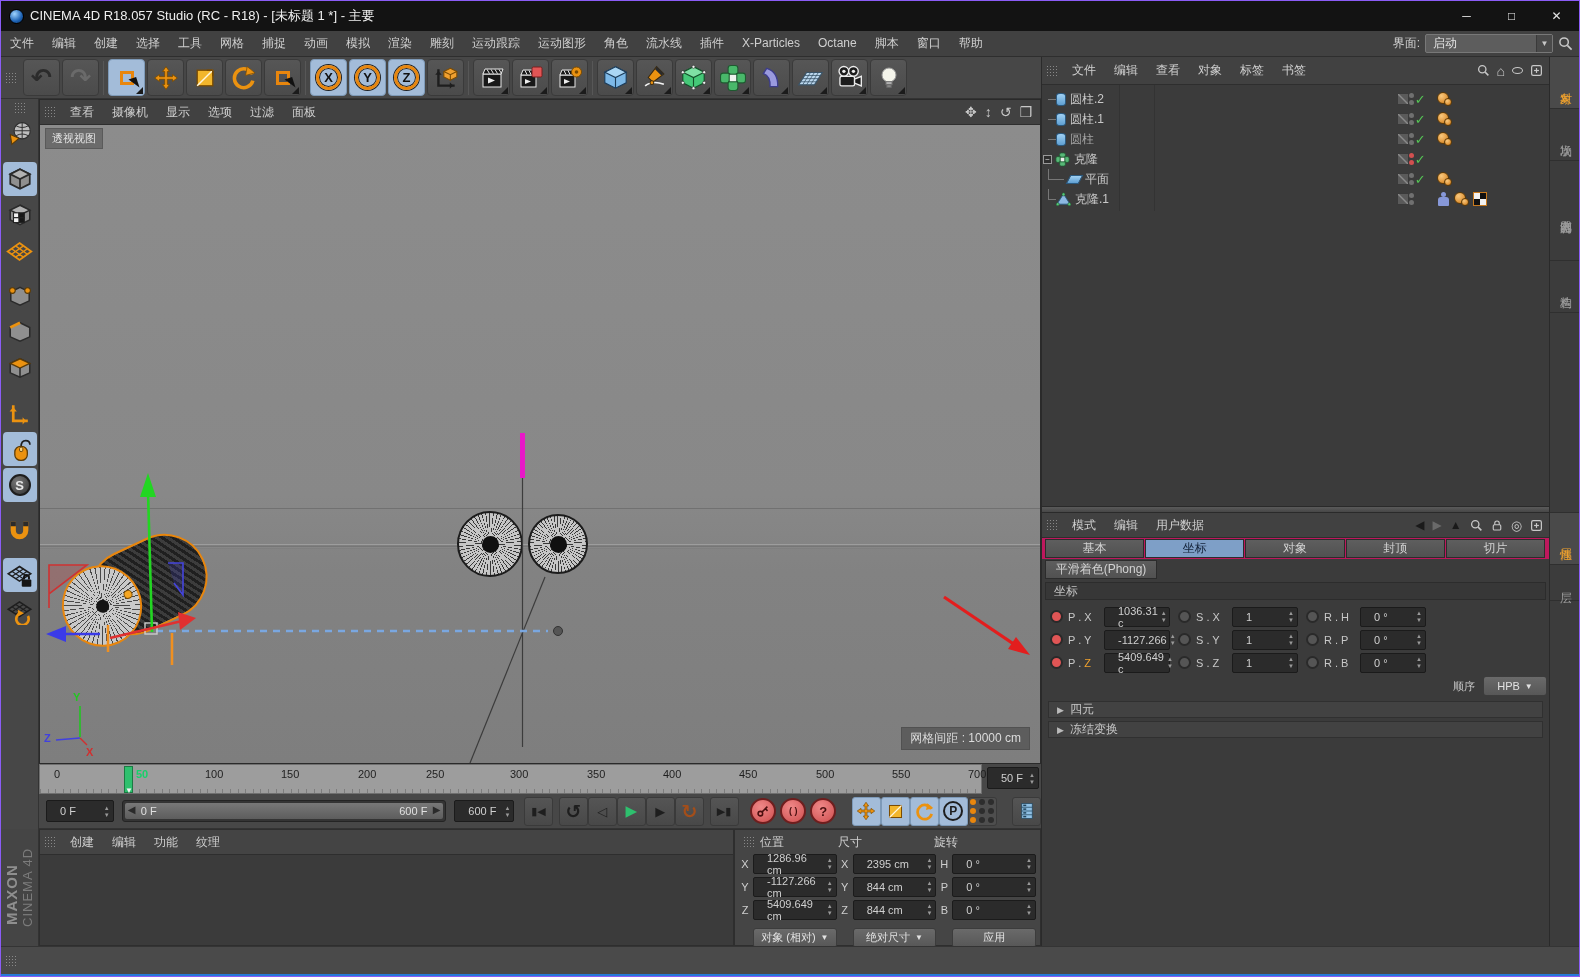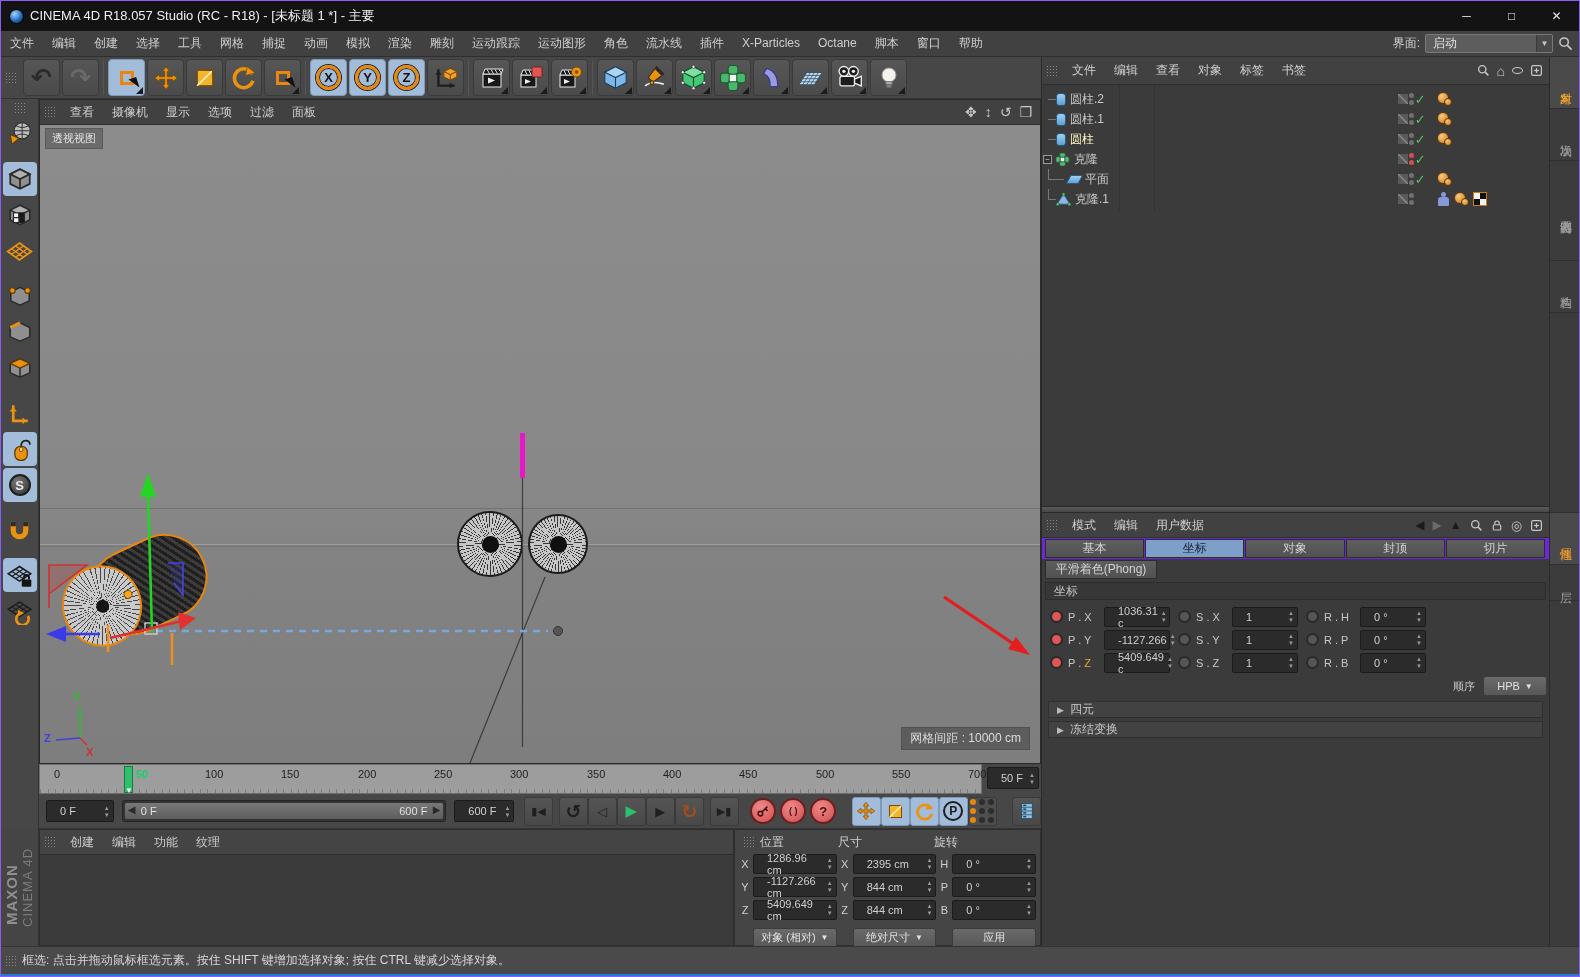--- a/index.html
+++ b/index.html
@@ -114,21 +114,21 @@
   .cm-row .spin{flex:1;height:20px;}
   .cbtn{background:linear-gradient(#6a6a6a,#575757);border:1px solid #3c3c3c;border-radius:3px;height:20px;
         color:#e2e2e2;font-size:11px;display:flex;align-items:center;justify-content:center;gap:5px;}
   
   #statusbar{left:0;top:945px;width:1578px;height:30px;background:#4a4a4a;display:flex;align-items:center;
              border-top:1px solid #343434;border-bottom:2px solid #2779d8;color:#d6d6d6;font-size:12px;}
   
   #rightpanel{left:1040px;top:56px;width:508px;height:889px;background:#3b3b3b;border-left:1px solid #2a2a2a;}
   .om-row{display:flex;align-items:center;height:20px;font-size:12px;color:#c9c9c9;position:relative;}
   .om-name{margin-left:4px;}
-  .om-name.sel{color:#fef9c3;}
+  .om-name.sel{color:#a3a3a3;}
   .tree{width:14px;height:20px;flex:0 0 auto;position:relative;}
   .tree .vline{position:absolute;left:6px;top:0;width:1px;height:100%;background:#777;}
   .tree .hline{position:absolute;left:6px;top:10px;width:8px;height:1px;background:#777;}
   .expander{width:9px;height:9px;border:1px solid #999;background:#2e2e2e;color:#ddd;font-size:8px;line-height:7px;text-align:center;flex:0 0 auto;margin-left:1px;}
   .cylicon{width:10px;height:13px;border-radius:4px/3px;background:linear-gradient(#9fd0f2,#5f9fd2);border:1px solid #2b5a80;flex:0 0 auto;}
   .planeicon{width:13px;height:9px;background:linear-gradient(#9fd0f2,#5f9fd2);border:1px solid #2b5a80;transform:skewX(-28deg);flex:0 0 auto;}
   .omcols{width:34px;display:flex;align-items:center;justify-content:space-between;margin-left:auto;flex:0 0 auto;padding:0 2px;}
   .laybox{width:12px;height:12px;background:#5a5a5a;border:1px solid #3a3a3a;
           background-image:linear-gradient(45deg,transparent 44%,#8a8a8a 46%,#8a8a8a 54%,transparent 56%);}
   .vdots{display:flex;flex-direction:column;gap:2px;}
@@ -536,21 +536,21 @@
     </div>
   </div>
 
   <div id="ruler" class="abs">
     <div id="rulerstrip">
       <span class="tick" style="left:14px;">0</span>
       <span class="tick cur" style="left:96px;">50</span>
       <span class="tick" style="left:165px;">100</span>
       <span class="tick" style="left:241px;">150</span>
       <span class="tick" style="left:318px;">200</span>
-      <span class="tick" style="left:394px;">250</span>
+      <span class="tick" style="left:386px;">250</span>
       <span class="tick" style="left:470px;">300</span>
       <span class="tick" style="left:547px;">350</span>
       <span class="tick" style="left:623px;">400</span>
       <span class="tick" style="left:699px;">450</span>
       <span class="tick" style="left:776px;">500</span>
       <span class="tick" style="left:852px;">550</span>
       <span class="tick" style="left:928px;">700</span>
       <div id="playhead"></div>
       <span id="playtri">▼</span>
     </div>
@@ -784,21 +784,20 @@
       </span>
       <span style="width:12px;"></span>
       <span class="cbtn" style="flex:1;">
         <span>应用</span>
       </span>
     </div>
   </div>
 
   <div id="statusbar" class="abs">
     <span class="grip"></span>
-    <span>框选: 点击并拖动鼠标框选元素。按住 SHIFT 键增加选择对象; 按住 CTRL 键减少选择对象。</span>
   </div>
 
   <div id="rightpanel" class="abs">
 
     <div class="mgr-menu" style="height:28px;background:#414141;">
       <span class="grip"></span>
       <span class="menu-item">文件</span>
       <span class="menu-item">编辑</span>
       <span class="menu-item">查看</span>
       <span class="menu-item">对象</span>
@@ -977,21 +976,21 @@
         <span style="font-size:13px;">◎</span>
         <span>
             <svg viewBox="0 0 16 16" width="13" height="13">
               <rect x="2" y="2" width="12" height="12" rx="2" fill="none" stroke="#c8c8c8" stroke-width="1.5"></rect>
               <line x1="8" y1="5" x2="8" y2="11" stroke="#c8c8c8" stroke-width="1.5"></line>
               <line x1="5" y1="8" x2="11" y2="8" stroke="#c8c8c8" stroke-width="1.5"></line>
             </svg>
           </span>
       </span>
     </div>
-    <div class="row" style="height:21px;background:#6d28d9;padding:0 3px;">
+    <div class="row" style="height:21px;background:#be185d;padding:0 3px;">
       <span class="am-tab">基本</span>
       <span class="am-tab active">坐标</span>
       <span class="am-tab">对象</span>
       <span class="am-tab">封顶</span>
       <span class="am-tab">切片</span>
     </div>
     <div class="row" style="height:21px;background:#3b3b3b;padding:0 3px;">
       <span class="am-tab" style="flex:0 0 auto;width:112px;">平滑着色(Phong)</span>
     </div>
     <div class="sect" style="margin:2px 3px 0 3px;">坐标</div>

